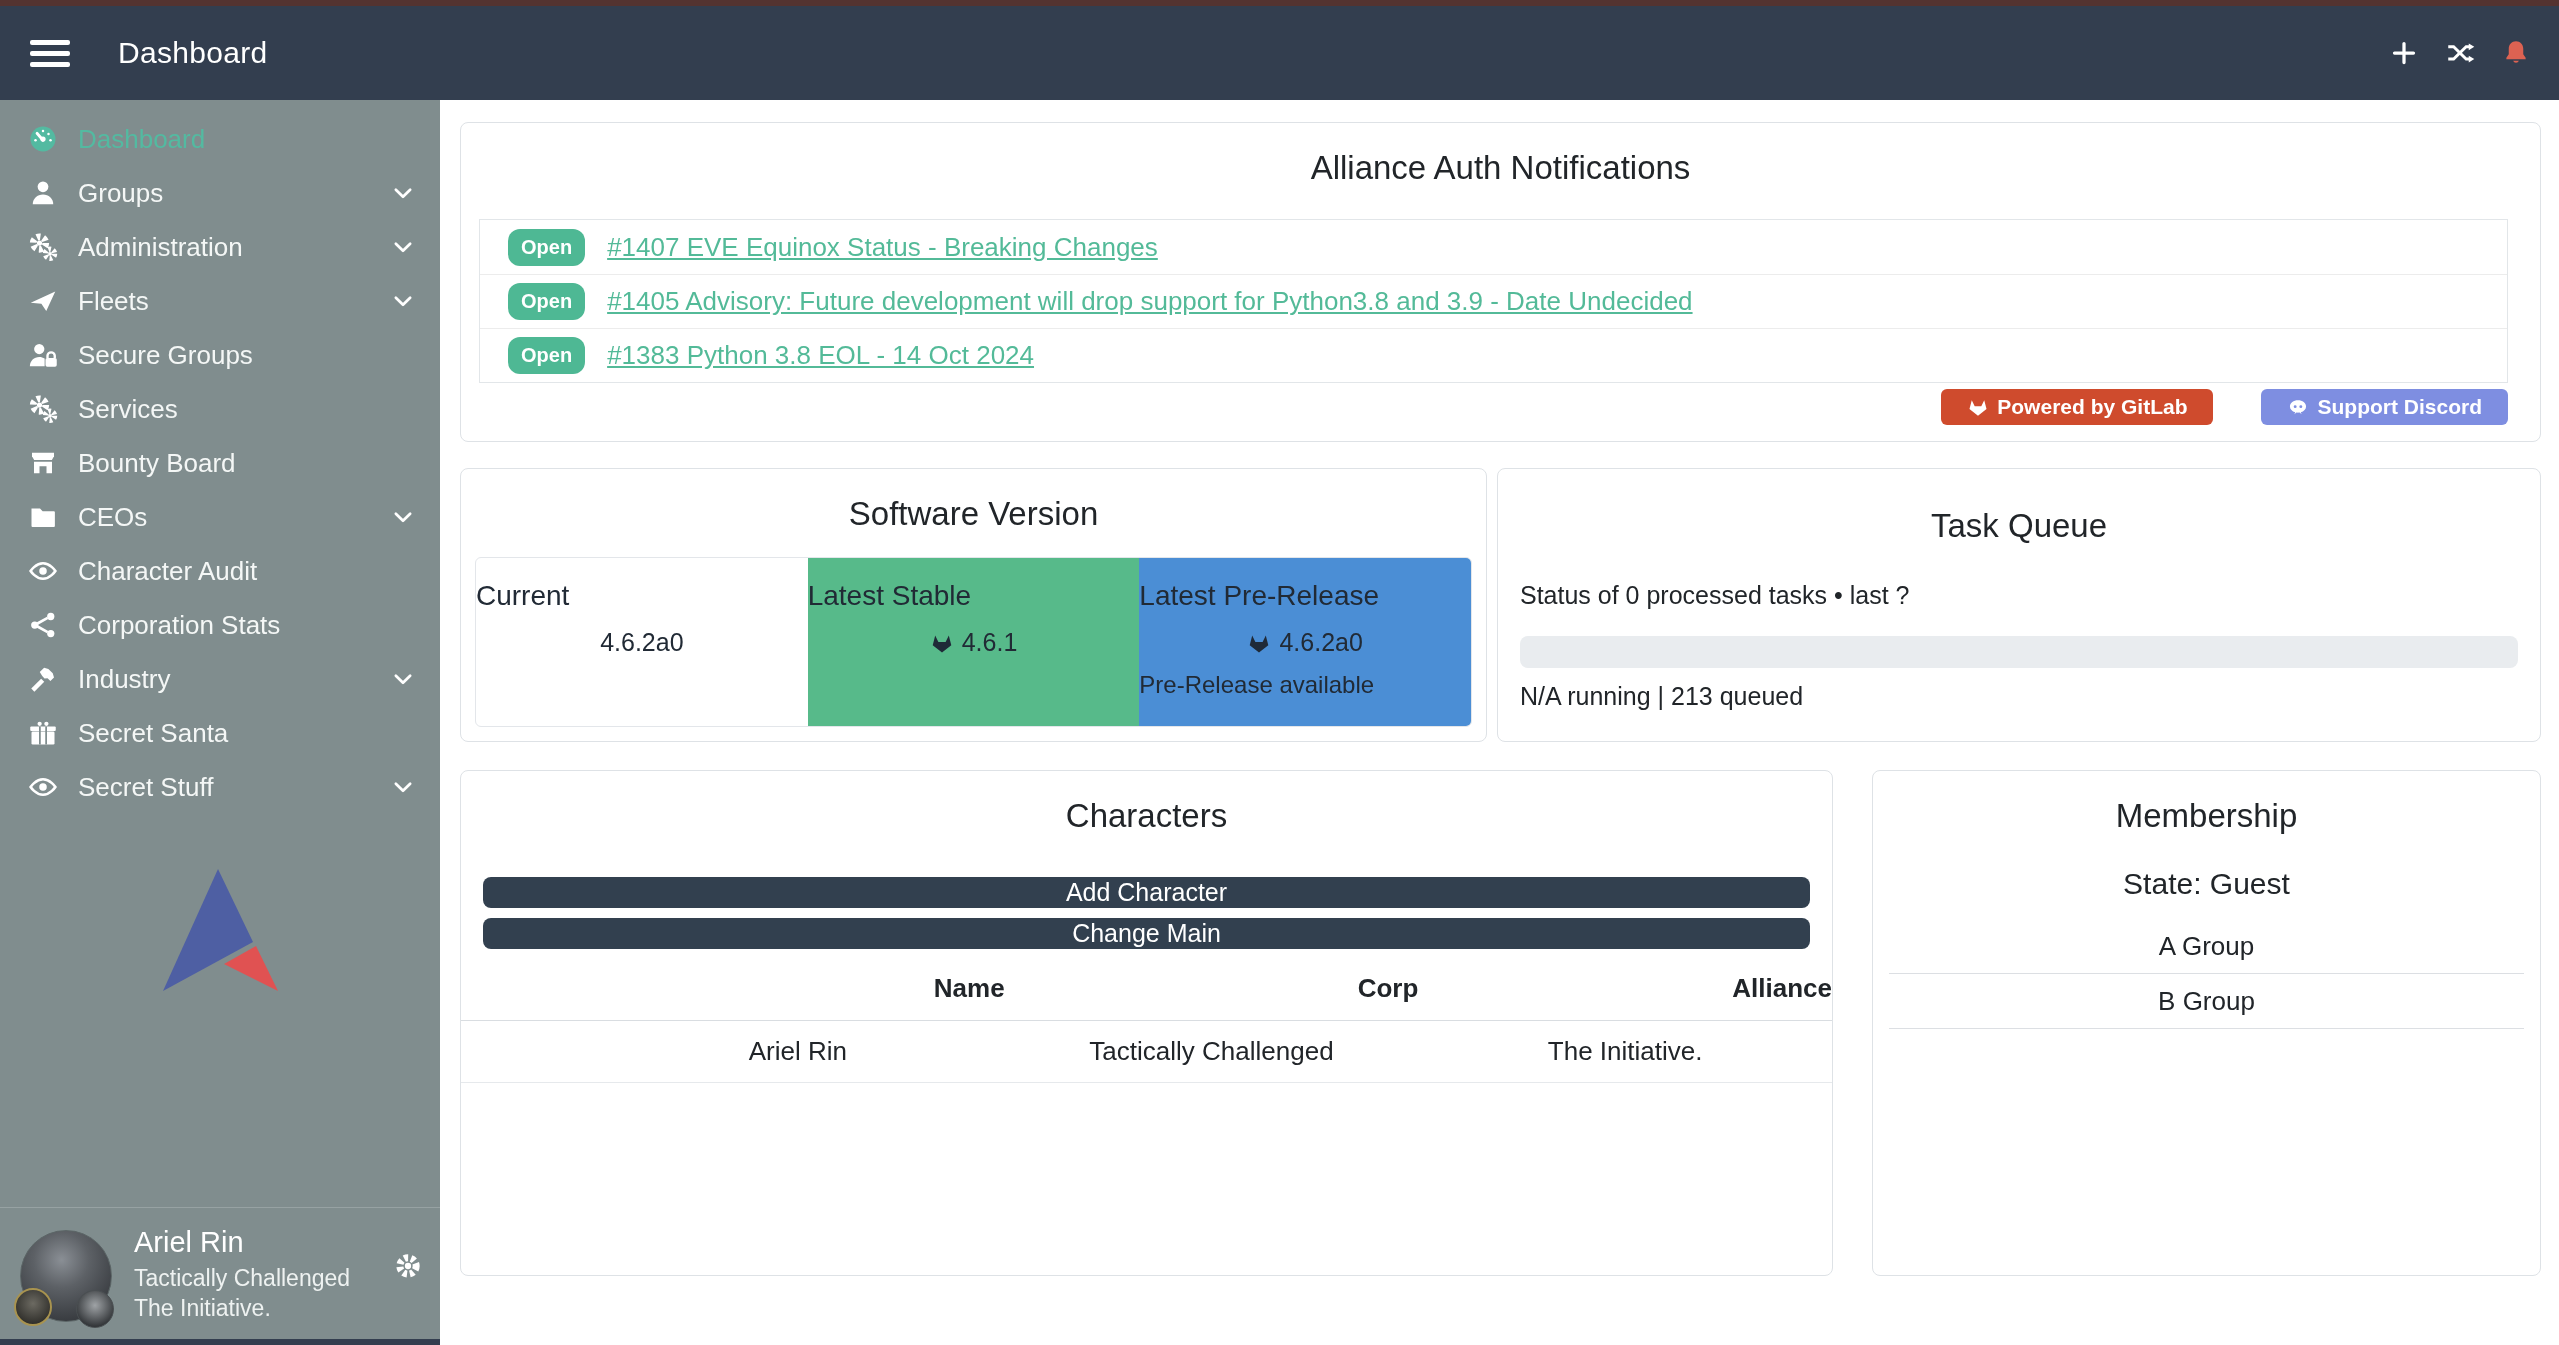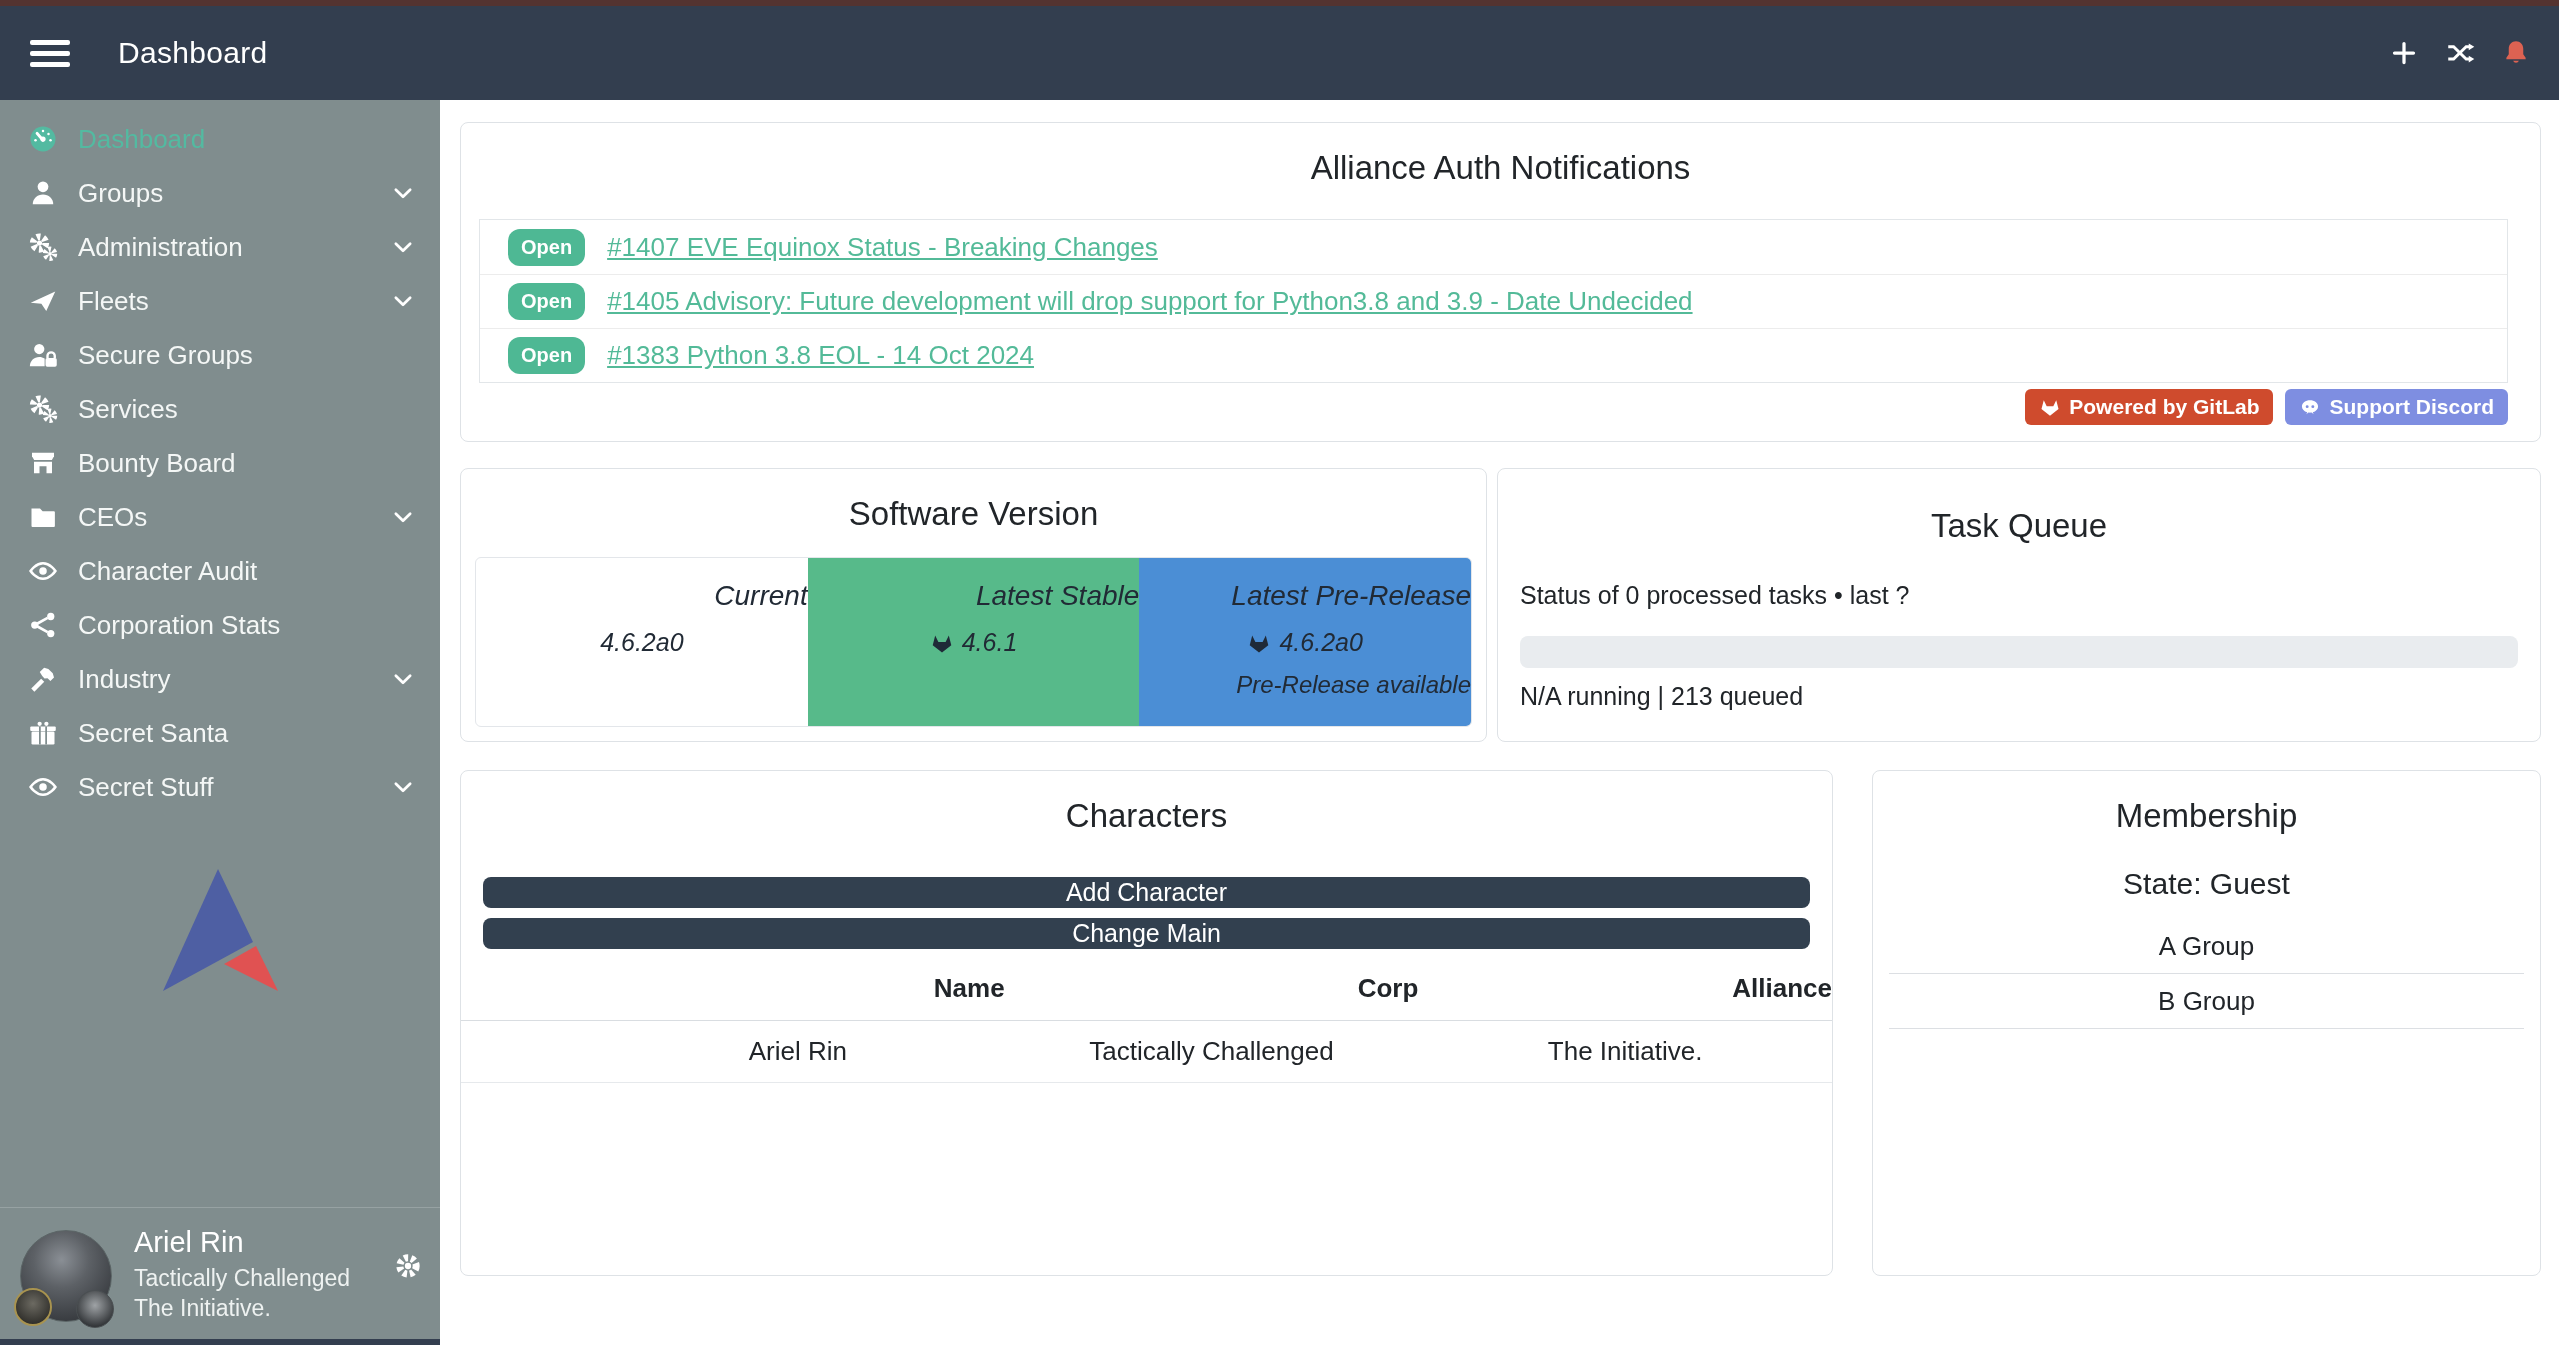--- a/index.html
+++ b/index.html
@@ -72,31 +72,31 @@
   .list-group { margin:32px 32px 0 18px; border:1px solid #e2e6e9; border-radius:0; overflow:hidden; }
   .list-row { height:54px; display:flex; align-items:center; padding-left:28px; border-top:1px solid #ececec; background:#fff; }
   .list-row:first-child { border-top:none; }
   .badge-open {
     background:#4eb894; color:#fff; font-weight:bold; font-size:20px;
     padding:7px 13px; border-radius:12px; margin-right:22px;
   }
   .notif-link { color:#53ba98; font-size:26px; text-decoration:underline; cursor:pointer; }
   .notif-footer { position:absolute; right:32px; bottom:16px; display:flex; gap:12px; }
   .shield { display:flex; align-items:center; gap:8px; color:#fff; font-weight:bold; font-size:21px;
-    padding:6px 14px; border-radius:6px; cursor:pointer; }
+    padding:6px 26px; border-radius:6px; cursor:pointer;margin-left:36px; }
   .shield.gitlab { background:#cf4b2d; }
   .shield.discord { background:#7e8ee1; }
   .shield svg { width:22px; height:22px; color:#fff; }
 
   
   .row2 { display:flex; gap:10px; margin-top:26px; }
   .sv-panel { width:1027px; height:274px; }
   .tq-panel { width:1044px; height:274px; padding:12px 22px; }
   .sv-box { display:flex; margin:24px 14px 0 14px; border:1px solid #e3e6ea; border-radius:6px; height:170px; overflow:hidden; }
-  .sv-col { flex:1 1 0; text-align:right; padding-top:22px;font-style:italic; }
+  .sv-col { flex:1 1 0; text-align:left; padding-top:22px; }
   .sv-col .sv-head { font-size:28px; color:#212a35; margin-bottom:16px; }
   .sv-col .sv-ver { font-size:25px; color:#212a35; display:flex; align-items:center; justify-content:center; gap:8px; }
   .sv-col .sv-note { font-size:24px; color:#212a35; margin-top:14px; }
   .sv-col.stable { background:#57ba8a; }
   .sv-col.pre { background:#4b8ed5; }
   .tanuki-dark { width:24px; height:24px; color:#1f2a38; }
   .tq-status { font-size:25px; margin-top:36px; }
   .tq-bar { margin-top:26px; height:32px; border-radius:8px; background:#e9ecef; }
   .tq-foot { font-size:25px; margin-top:14px; }
 

